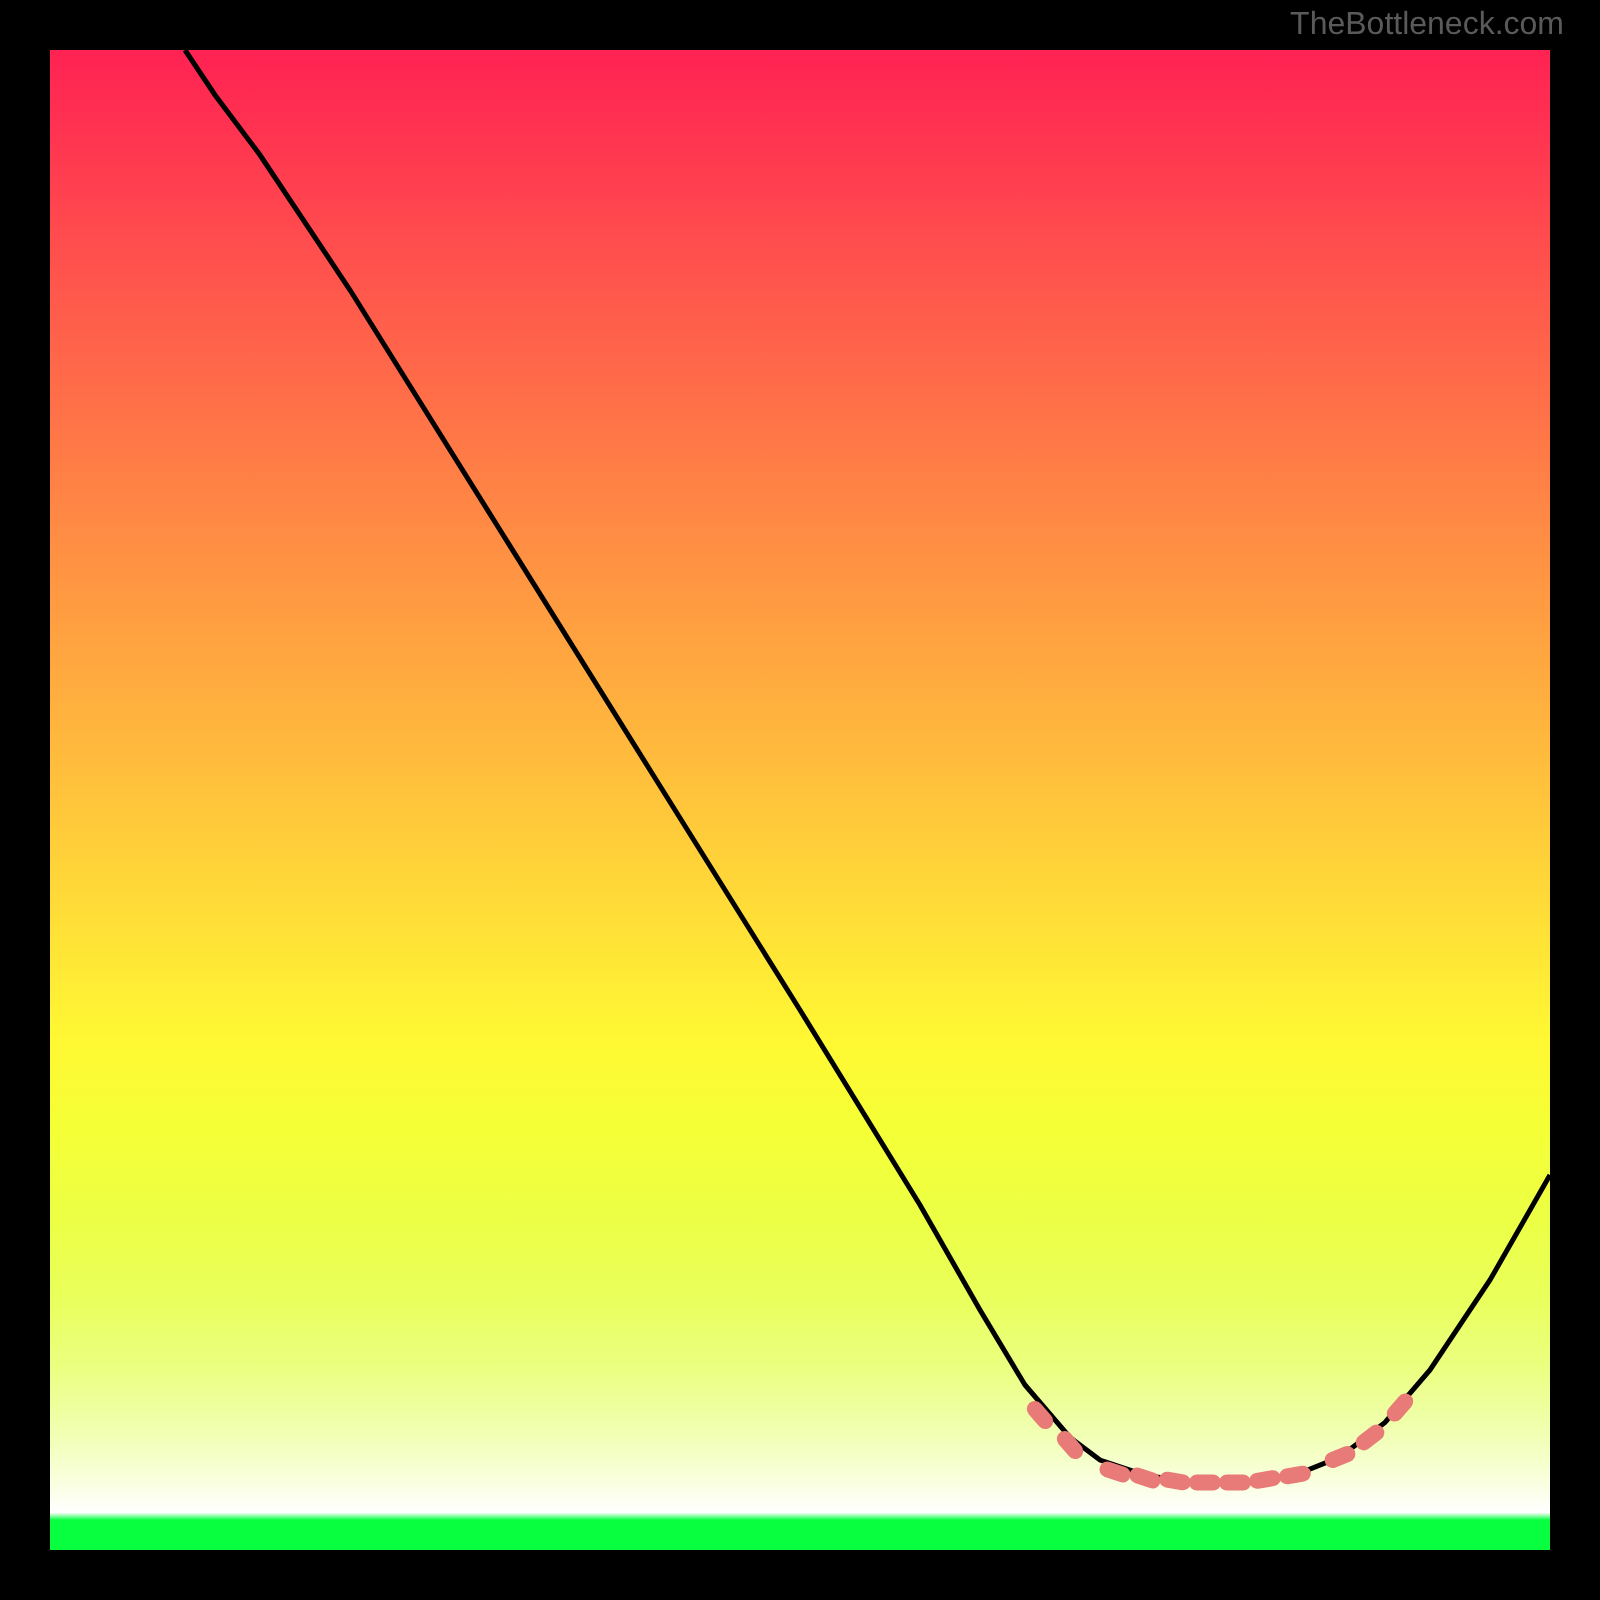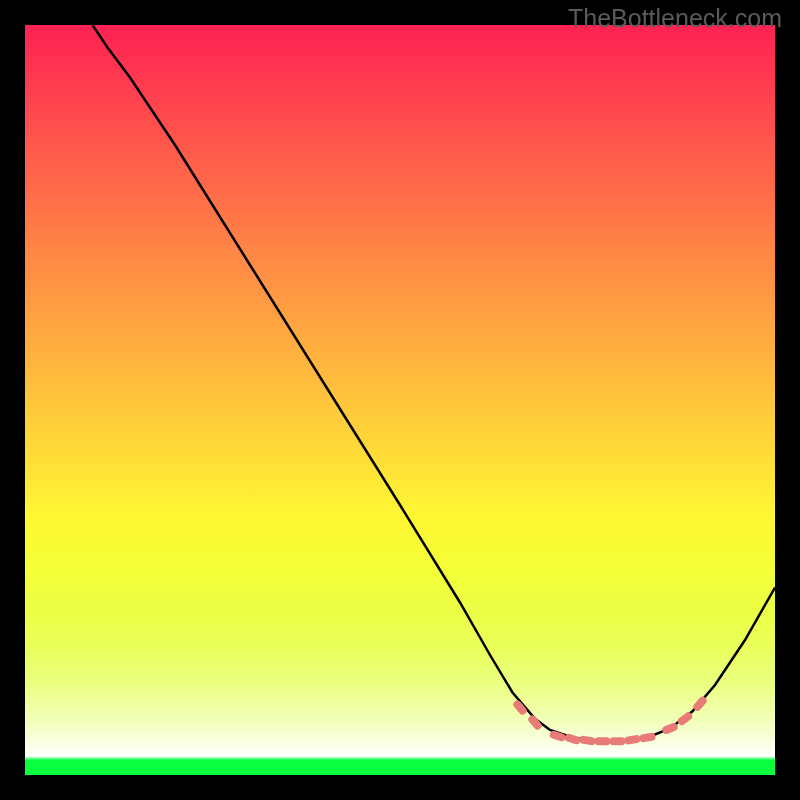--- a/index.html
+++ b/index.html
@@ -13,21 +13,21 @@
     background: #000000;
     position: relative;
     overflow: hidden;
     font-family: Arial, sans-serif;
   }
   .watermark {
     position: absolute;
     top: 4px;
     right: 18px;
     color: #5a5a5a;
-    font-size: 25px;
+    font-size: 16px;
     font-weight: 500;
     z-index: 10;
   }
   .plot-area {
     position: absolute;
     top: 25px;
     left: 25px;
     width: 750px;
     height: 750px;
     background: linear-gradient(to bottom,

